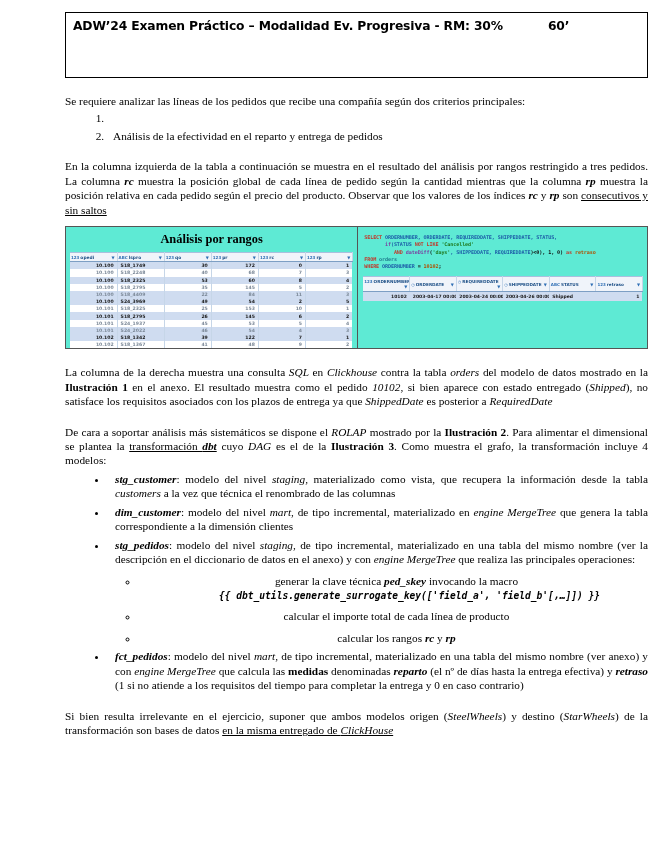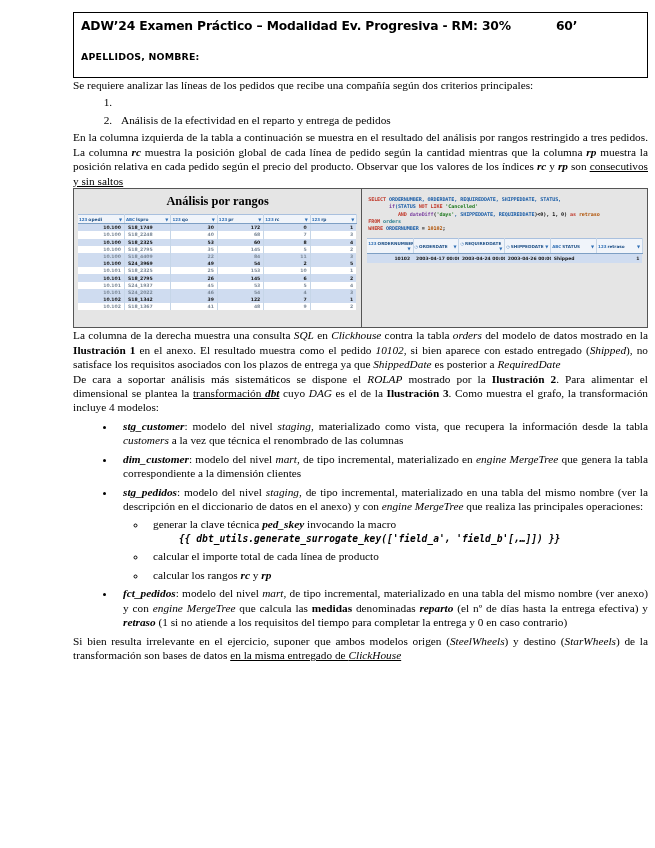--- a/index.html
+++ b/index.html
@@ -12,21 +12,21 @@
     height: 848px;
     overflow: hidden;
     font-family: "Liberation Serif", serif;
     color: #000;
   }
   .page {
     position: relative;
     width: 655px;
     height: 848px;
     box-sizing: border-box;
-    padding: 10px 0 0 16px;
+    padding: 10px 0 0 8px;
   }
 
   
   .header-box {
     margin: 2px 7px 0 57px;
     border: 1.5px solid #000;
     box-sizing: border-box;
     padding: 6px 7px 8px 7px;
     height: 66px;
   }
@@ -50,21 +50,21 @@
   }
 
   
   .body-wrap {
     margin: 0 7px 0 57px;
     font-size: 11.3px;
     line-height: 1.28;
     text-align: justify;
   }
   p.para {
-    margin: 0 0 0 0;
+    margin: 16px 0 0 0;
     text-align: justify;
   }
   .sp-top-12 { margin-top: 12px; }
   .sp-top-10 { margin-top: 10px; }
   .sp-top-8  { margin-top: 8px; }
   .sp-top-6  { margin-top: 6px; }
 
   .i  { font-style: italic; }
   .b  { font-weight: bold; }
   .bi { font-weight: bold; font-style: italic; }
@@ -101,42 +101,42 @@
     padding-left: 8px;
     text-align: justify;
   }
   ul.bullets > li::marker { font-size: 9px; }
   ul.sub-circles {
     margin: 3px 0 3px 0;
     padding-left: 24px;
     list-style-type: circle;
   }
   ul.sub-circles > li {
-    margin: 0 0 4px 0;
+    margin: 7px 0 4px 0;
     padding-left: 6px;
-    text-align: left;
+    text-align: center;
   }
   .macro-code {
     display: block;
     font-family: "DejaVu Sans Mono", monospace;
     font-weight: bold;
     font-style: italic;
     font-size: 9.6px;
     margin: 2px 0 0 26px;
     white-space: nowrap;
   }
 
   
   .figure {
-    margin: 0 7px 0 57px;
+    margin: 9px 7px 0 57px;
     border: 1px solid #555;
     box-sizing: border-box;
     display: flex;
-    height: 140px;
-    background: #e5e5e5;
+    height: 123px;
+    background: #5eead4;
   }
   .panel {
     box-sizing: border-box;
     overflow: hidden;
     position: relative;
   }
   .panel-left {
     width: 50.3%;
     border-right: 1px solid #555;
     padding: 3px 4px 0 4px;
@@ -255,21 +255,20 @@
 </head>
 <body>
 
 <div class="page">
 
   <div class="header-box">
     <div class="header-line1">
       <span class="header-title">ADW’24 Examen Práctico – Modalidad Ev. Progresiva  - RM: 30%</span>
       <span class="header-time">60’</span>
     </div>
-    <div class="header-line2">APELLIDOS, NOMBRE:</div>
   </div>
 
   <div class="body-wrap">
 
     <p class="para sp-top-12">Se requiere analizar las líneas de los pedidos que recibe una compañía según dos criterios principales:</p>
 
     <ol class="lvl1">
       <li>
       </li>
       <li>

